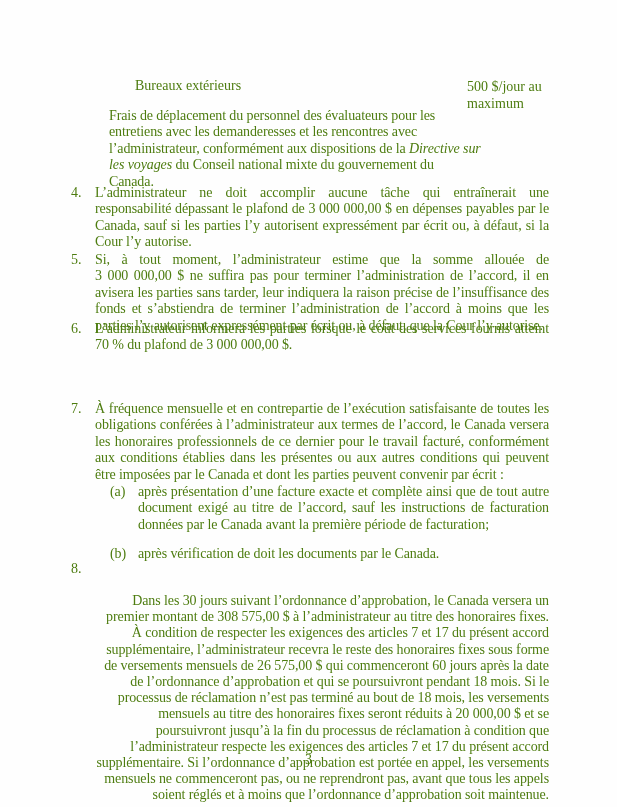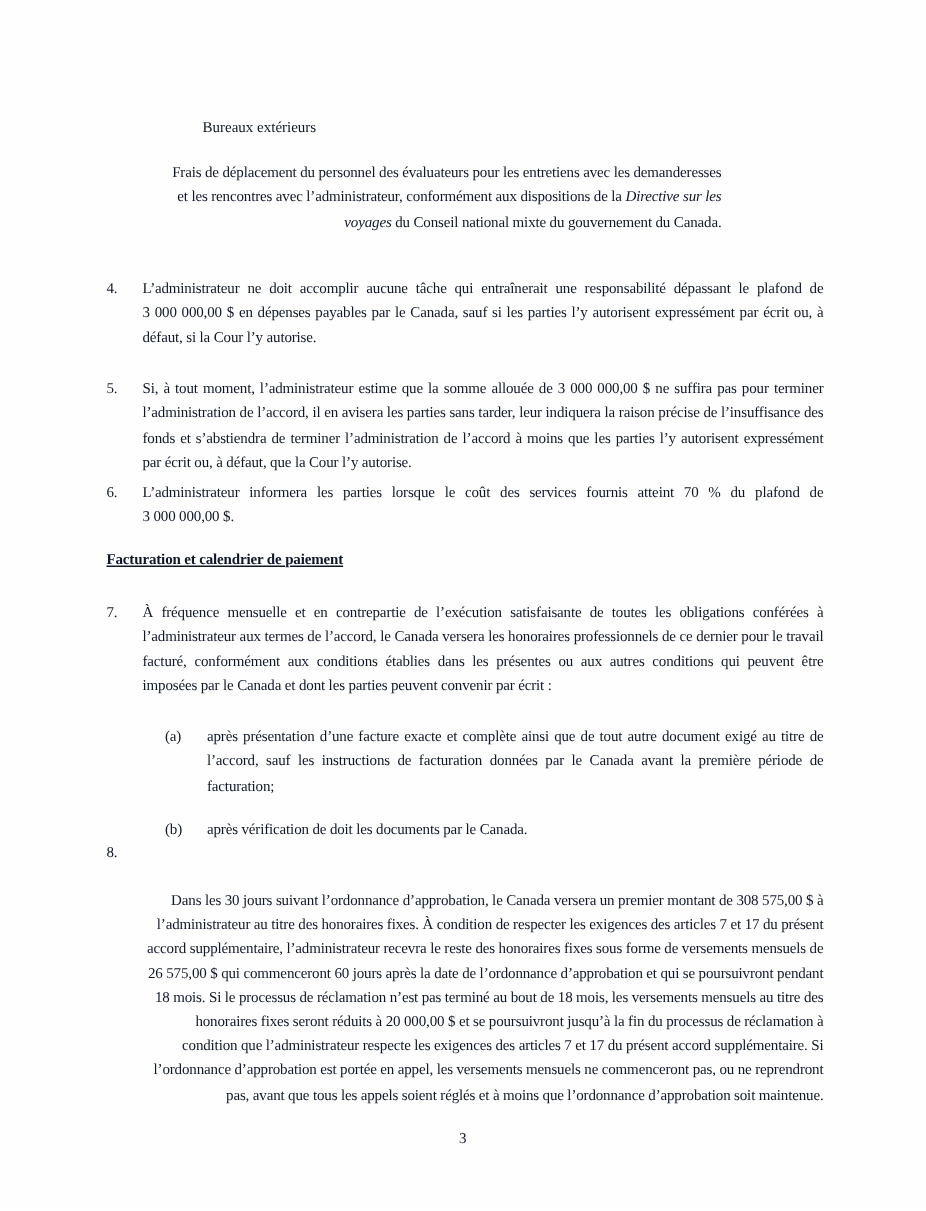--- a/index.html
+++ b/index.html
@@ -6,42 +6,42 @@
     margin: 0;
     padding: 0;
     background: #ffffff;
   }
   .page {
     position: relative;
     width: 617px;
     height: 807px;
     background: #fefefe;
     font-family: "Liberation Serif", serif;
-    color: #0f172a;
-    font-size: 10px;
+    color: #4d7c0f;
+    font-size: 14px;
     line-height: 16.4px;
     overflow: hidden;
   }
   .abs { position: absolute; }
 
   .fee-label {
     left: 135px;
     top: 78px;
   }
   .fee-rate {
     left: 467px;
     top: 78px;
     width: 95px;
     line-height: 17px;
   }
   .travel-note {
     left: 109px;
     top: 108px;
     width: 372px;
-    text-align: right;
+    text-align: left;
     letter-spacing: -0.1px;
   }
   .travel-note em { font-style: italic; }
 
   .clause {
     left: 71px;
     width: 478px;
     display: flex;
     letter-spacing: -0.1px;
   }
@@ -95,41 +95,44 @@
     text-align: center;
   }
 </style>
 </head>
 <body>
 
 <div class="page">
 
   <div class="abs fee-label">Bureaux extérieurs</div>
 
+  <div class="abs fee-rate">
+    <div>500 $/jour au</div>
+    <div>maximum</div>
+  </div>
 
   <div class="abs travel-note">
     <span>Frais de déplacement du personnel des évaluateurs pour les entretiens avec les demanderesses et les rencontres avec l’administrateur, conformément aux dispositions de la </span><em>Directive sur les voyages</em><span> du Conseil national mixte du gouvernement du Canada.</span>
   </div>
 
   <div class="abs clause c4">
     <span class="num">4.</span>
     <span class="body">L’administrateur ne doit accomplir aucune tâche qui entraînerait une responsabilité dépassant le plafond de 3&nbsp;000&nbsp;000,00&nbsp;$ en dépenses payables par le Canada, sauf si les parties l’y autorisent expressément par écrit ou, à défaut, si la Cour l’y autorise.</span>
   </div>
 
   <div class="abs clause c5">
     <span class="num">5.</span>
     <span class="body">Si, à tout moment, l’administrateur estime que la somme allouée de 3&nbsp;000&nbsp;000,00&nbsp;$ ne suffira pas pour terminer l’administration de l’accord, il en avisera les parties sans tarder, leur indiquera la raison précise de l’insuffisance des fonds et s’abstiendra de terminer l’administration de l’accord à moins que les parties l’y autorisent expressément par écrit ou, à défaut, que la Cour l’y autorise.</span>
   </div>
 
   <div class="abs clause c6">
     <span class="num">6.</span>
     <span class="body">L’administrateur informera les parties lorsque le coût des services fournis atteint 70&nbsp;% du plafond de 3&nbsp;000&nbsp;000,00&nbsp;$.</span>
   </div>
 
-  <div class="abs section-heading">Facturation et calendrier de paiement</div>
 
   <div class="abs clause c7">
     <span class="num">7.</span>
     <span class="body">À fréquence mensuelle et en contrepartie de l’exécution satisfaisante de toutes les obligations conférées à l’administrateur aux termes de l’accord, le Canada versera les honoraires professionnels de ce dernier pour le travail facturé, conformément aux conditions établies dans les présentes ou aux autres conditions qui peuvent être imposées par le Canada et dont les parties peuvent convenir par écrit :</span>
   </div>
 
   <div class="abs subclause c7a">
     <span class="marker">(a)</span>
     <span class="body">après présentation d’une facture exacte et complète ainsi que de tout autre document exigé au titre de l’accord, sauf les instructions de facturation données par le Canada avant la première période de facturation;</span>
   </div>

